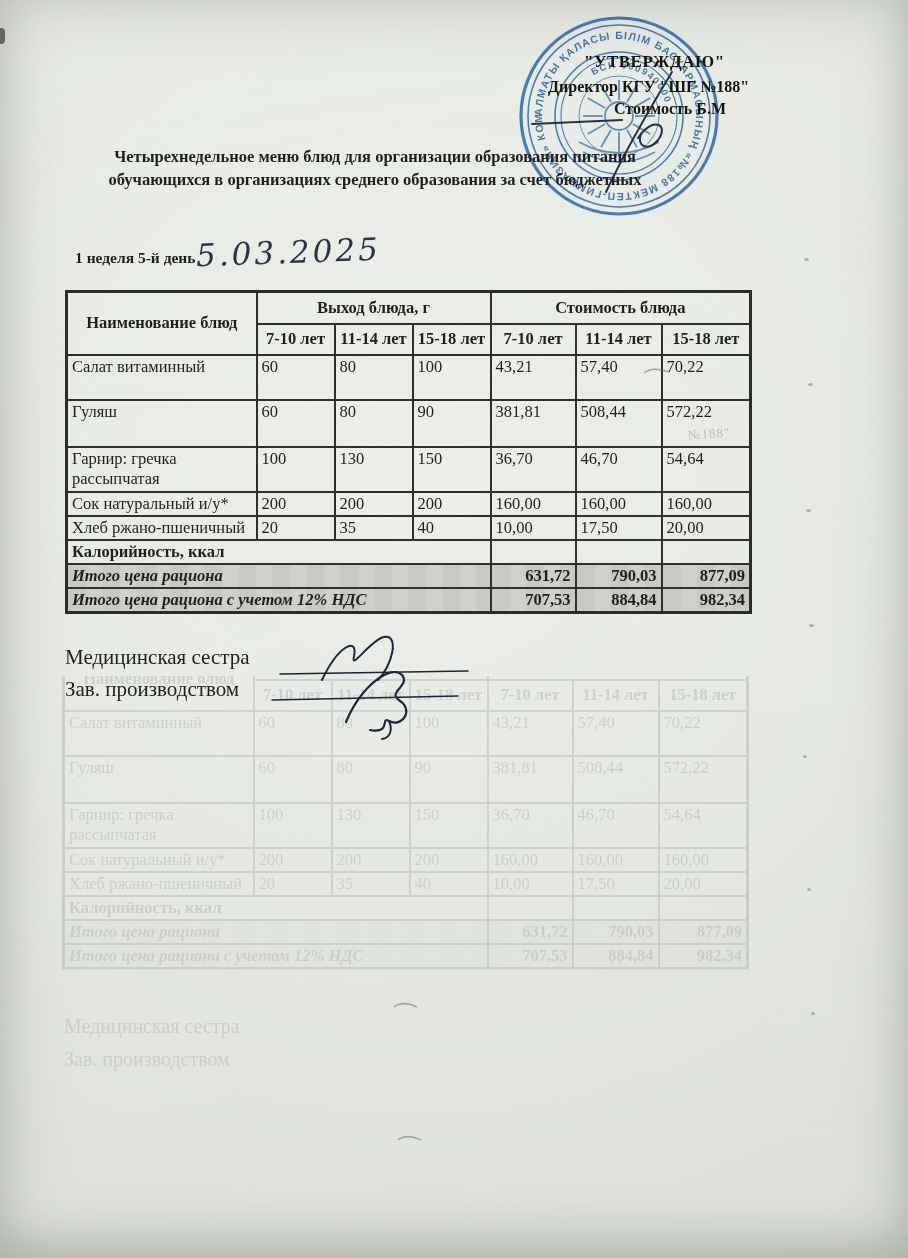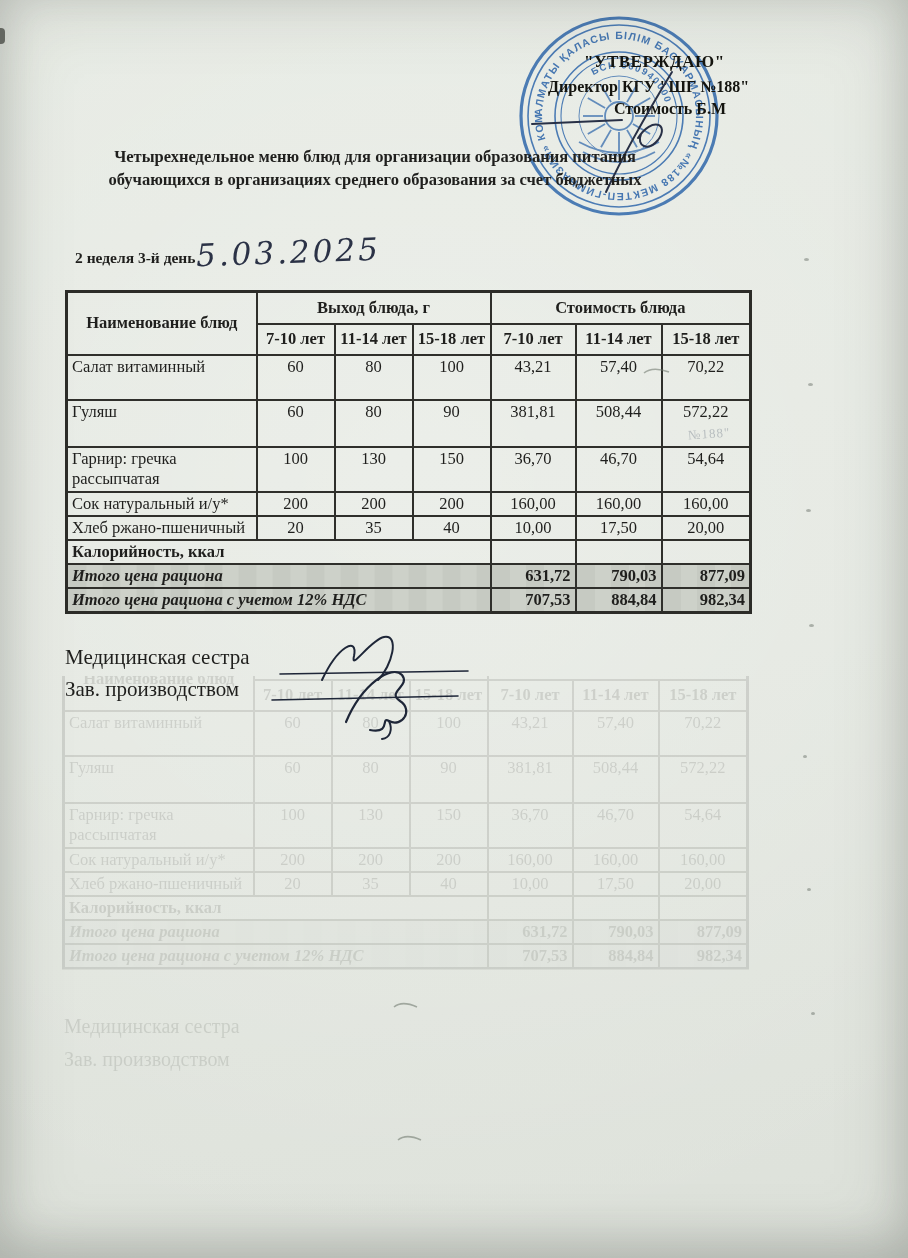--- a/index.html
+++ b/index.html
@@ -26,21 +26,21 @@
   .week{left:75px;top:249px;font-size:15.5px;font-weight:bold;}
   .hand-date{left:196px;top:234px;font-size:31px;font-style:italic;color:#2b3246;
              font-family:"DejaVu Serif",serif;letter-spacing:3px;transform:rotate(-2deg);}
   
   .table-wrap{left:65px;top:290px;}
   table.menu{border-collapse:collapse;table-layout:fixed;width:644px;
              border:3px solid #2c2c28;font-size:16.5px;}
   table.menu th,table.menu td{border:2px solid #2f2f2b;padding:1px 4px;overflow:hidden;}
   table.menu thead th{font-weight:bold;text-align:center;vertical-align:middle;padding:2px;}
   td.dish{text-align:left;vertical-align:top;}
-  td.val{text-align:center;vertical-align:top;}
+  td.val{text-align:left;vertical-align:top;}
   tr.total td{background:
       repeating-linear-gradient(90deg,#c6cac2 0 18px,#cdd1c9 18px 34px);
       font-weight:bold;margin-left:12px;}
   td.total-label{font-style:italic;text-align:left;}
   td.total-val{text-align:right;padding-right:3px;}
   td.cal-label{font-weight:bold;text-align:left;}
   
   .sign-label-1{left:65px;top:645px;font-size:21px;}
   .sign-label-2{left:65px;top:677px;font-size:21px;}
   .sig-lower{left:250px;top:622px;}
@@ -109,21 +109,21 @@
       <path d="M 86 152 C 100 122 124 78 152 32"></path>
       <path d="M 118 98 C 132 76 150 84 138 100 C 128 112 116 106 121 94"></path>
     </g>
   </svg>
 
   <div class="abs title">
     <div>Четырехнедельное меню блюд для организации образования питания</div>
     <div>обучающихся в организациях среднего образования за счет бюджетных</div>
   </div>
 
-  <div class="abs week">2 неделя 3-й день</div>
+  <div class="abs week">1 неделя 5-й день</div>
   <div class="abs hand-date">5.03.2025</div>
 
   <div class="abs table-wrap">
   <table class="menu">
     <colgroup>
       <col style="width:190px">
           <col style="width:78px">
           <col style="width:78px">
           <col style="width:78px">
       <col style="width:85px">

